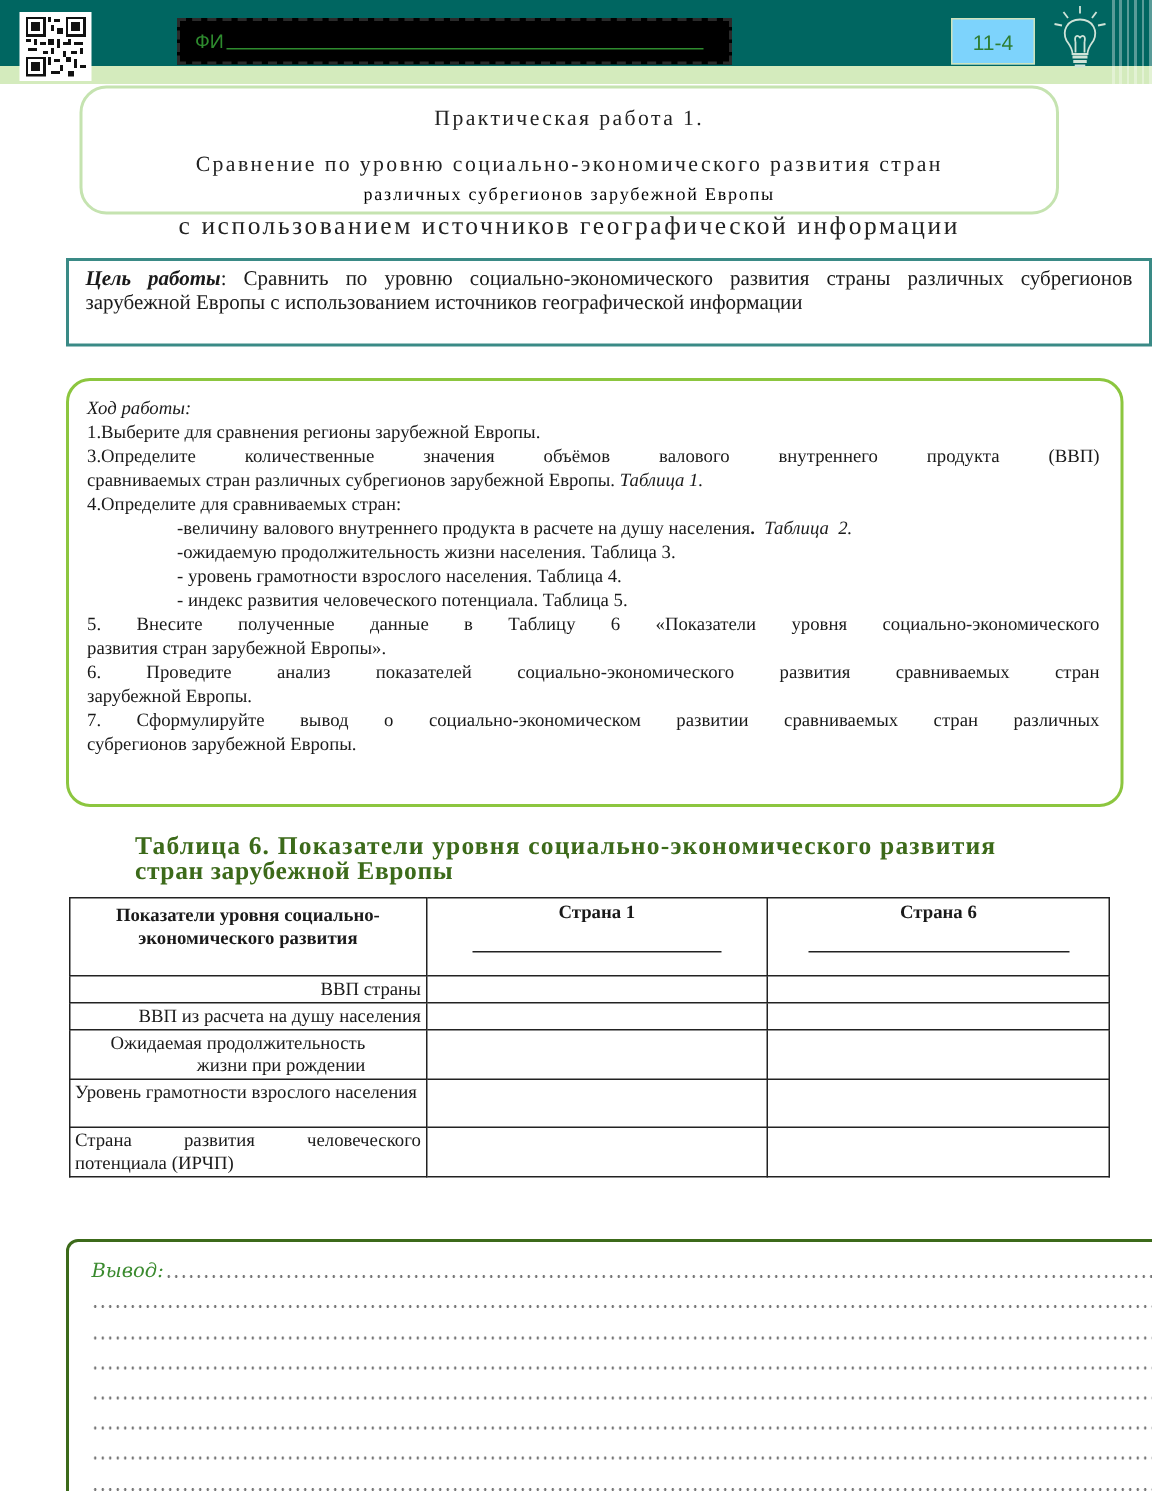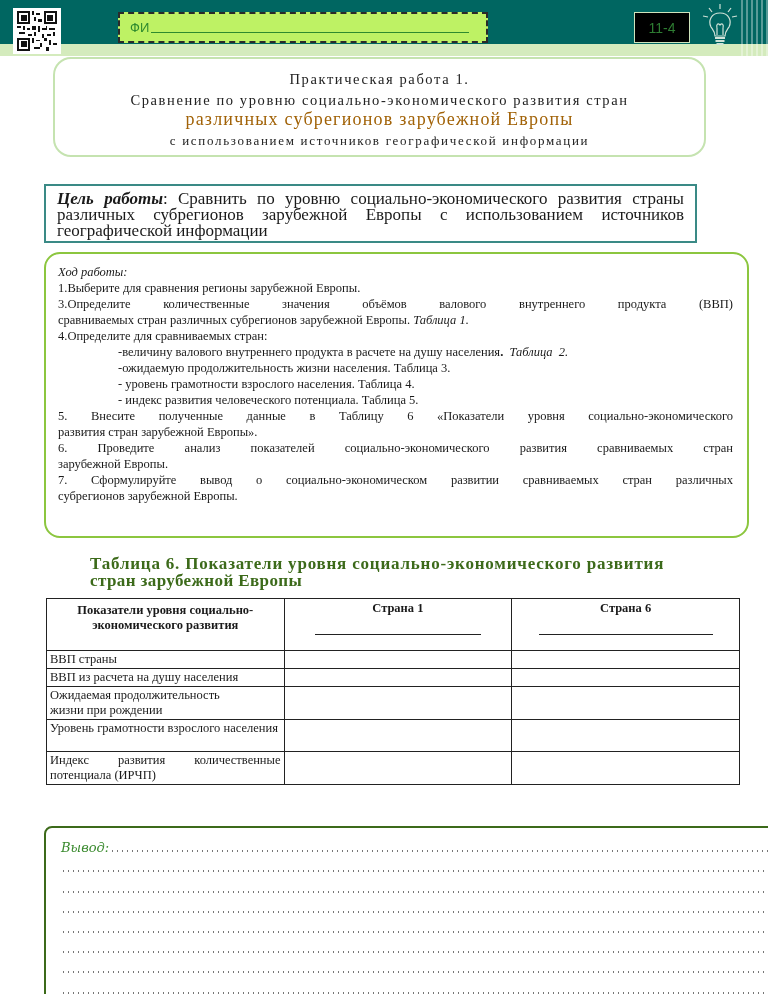--- a/index.html
+++ b/index.html
@@ -7,62 +7,62 @@
     body { position: relative; font-family: "Liberation Serif", serif; color: #1a1a1a; }
 
     
     .topbar { position: absolute; left: 0; top: 0; width: 768px; height: 44px; background: #006661; }
     .topbar-under { position: absolute; left: 0; top: 44px; width: 768px; height: 12px; background: #d4ebbd; }
     .stripes { position: absolute; right: 0; top: 0; width: 30px; height: 90px;
       background: repeating-linear-gradient(90deg, rgba(255,255,255,0.0) 0 3px, rgba(255,255,255,0.35) 3px 5px); }
     .qr { position: absolute; left: 13px; top: 8px; width: 48px; height: 46px; background: #fff; padding: 3px; }
     .qr svg { width: 100%; height: 100%; display: block; }
 
-    .fi-field { position: absolute; left: 118px; top: 12px; width: 370px; height: 31px; background: #bef264;
+    .fi-field { position: absolute; left: 118px; top: 12px; width: 370px; height: 31px; background: #000000;
       border: 2px dashed #2a2a2a; display: flex; align-items: center; padding-left: 10px; }
     .fi-label { font-family: "Liberation Sans", sans-serif; font-size: 13px; color: #2e8b2e; }
     .fi-line { flex: 0 0 auto; width: 318px; height: 1px; background: #2e8b2e; margin-left: 2px; margin-top: 10px; }
 
-    .badge { position: absolute; left: 634px; top: 12px; width: 56px; height: 31px; background: #000000;
+    .badge { position: absolute; left: 634px; top: 12px; width: 56px; height: 31px; background: #7dd3fc;
       border: 1px solid #cfe3bc; display: flex; align-items: center; justify-content: center;
       font-family: "Liberation Sans", sans-serif; font-size: 14px; color: #2e7d32; }
     .bulb { position: absolute; left: 700px; top: 2px; width: 40px; height: 48px; }
 
     
-    .title-box { position: absolute; left: 53px; top: 57px; width: 653px; height: 100px; background: #fff;
+    .title-box { position: absolute; left: 53px; top: 57px; width: 653px; height: 86px; background: #fff;
       border: 2px solid #c5e3b0; border-radius: 18px; text-align: center; padding-top: 10px; }
     .title-box .t1 { font-size: 14.5px; letter-spacing: 1.6px; line-height: 20px; color: #222; }
-    .title-box .t2 { font-size: 14.5px; letter-spacing: 1.6px; line-height: 19px; color: #222; margin-top: 2px; }
-    .title-box .t3 { font-size: 18px; letter-spacing: 1.2px; line-height: 19px; color: #a16207; }
-    .title-box .t4 { font-size: 13px; letter-spacing: 1.7px; line-height: 20px; color: #222; margin-top: 2px; }
-
-    
-    .goal-box { position: absolute; left: 44px; top: 184px; width: 653px; height: 59px;
-      border: 2px solid #3a8a86; padding: 5px 11px; font-size: 17px; line-height: 16px; text-align: justify; }
+    .title-box .t2 { font-size: 14.5px; letter-spacing: 1.6px; line-height: 19px; color: #222; margin-top: 12px; }
+    .title-box .t3 { font-size: 12px; letter-spacing: 1.2px; line-height: 19px; color: #000000; }
+    .title-box .t4 { font-size: 17px; letter-spacing: 1.7px; line-height: 20px; color: #222; margin-top: 2px; }
+
+    
+    .goal-box { position: absolute; left: 44px; top: 172px; width: 724px; height: 59px;
+      border: 2px solid #3a8a86; padding: 5px 11px; font-size: 14px; line-height: 16px; text-align: justify; }
     .goal-box b { font-style: italic; font-weight: bold; }
 
     
     .proc-box { position: absolute; left: 44px; top: 252px; width: 705px; height: 286px;
       border: 2px solid #8cc63f; border-radius: 16px; padding: 10px 14px 6px 12px;
       font-size: 12.5px; line-height: 16px; }
     .proc-box .line { text-align: justify; text-align-last: left; }
     .proc-box .just { text-align: justify; text-align-last: justify; }
     .proc-box .indent { padding-left: 60px; }
     .proc-box i { }
 
     
     .tbl-title { position: absolute; left: 90px; top: 555px; width: 620px; color: #3c6a1a;
       font-weight: bold; font-size: 17px; line-height: 17px; letter-spacing: 0.4px; }
 
     
     table.data { position: absolute; left: 46px; top: 598px; width: 694px; border-collapse: collapse; }
     table.data td, table.data th { border: 1.5px solid #222; font-size: 12.5px; line-height: 15px; vertical-align: top; }
     table.data th { font-weight: bold; text-align: center; padding: 2px 4px; height: 52px; }
     table.data th .blank { display: block; width: 166px; height: 1px; background: #222; margin: 18px auto 0; }
-    table.data td.lbl { padding: 1px 3px; width: 238px; }
+    table.data td.lbl { padding: 1px 3px; width: 238px; text-align: right; }
     table.data td.val { width: 228px; }
     table.data td.just { text-align: justify; text-align-last: left; }
     table.data tr.r1 td { height: 17px; }
     table.data tr.r2 td { height: 32px; }
 
     
     .concl-box { position: absolute; left: 44px; top: 826px; width: 764px; height: 178px;
       border: 2.5px solid #3c6a1a; border-radius: 8px; padding: 7px 15px 0 15px; }
     .concl-row { height: 20.2px; display: flex; align-items: flex-end; }
     .concl-label { font-family: "DejaVu Serif", serif; font-style: italic; font-size: 13px; color: #3a8a2e; margin-right: 1px; }
@@ -208,21 +208,21 @@
     <td class="lbl" style="padding-right:40px">Ожидаемая продолжительность жизни при рождении</td>
     <td class="val"></td>
     <td class="val"></td>
   </tr>
   <tr class="r2">
     <td class="lbl just">Уровень грамотности взрослого населения</td>
     <td class="val"></td>
     <td class="val"></td>
   </tr>
   <tr class="r2">
-    <td class="lbl just">Индекс развития количественные потенциала (ИРЧП)</td>
+    <td class="lbl just">Страна развития человеческого потенциала (ИРЧП)</td>
     <td class="val"></td>
     <td class="val"></td>
   </tr>
 </tbody>
   </table>
 
 <div class="concl-box">
   <div class="concl-row">
     <span class="concl-label">Вывод:</span>
     <span class="dots"></span>

